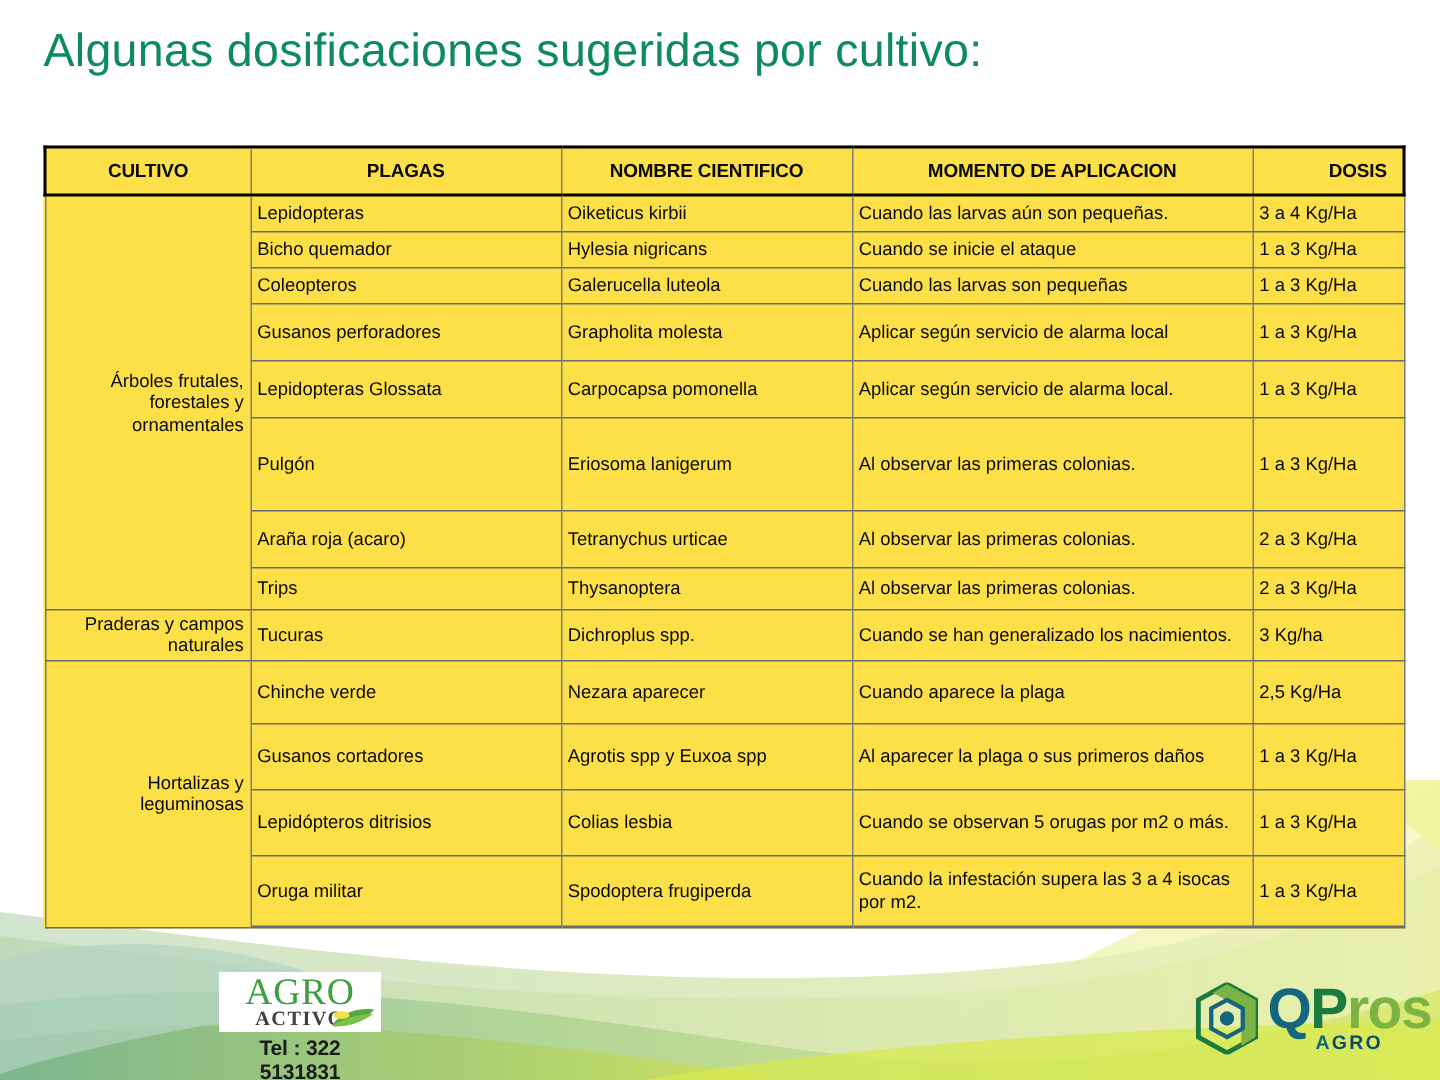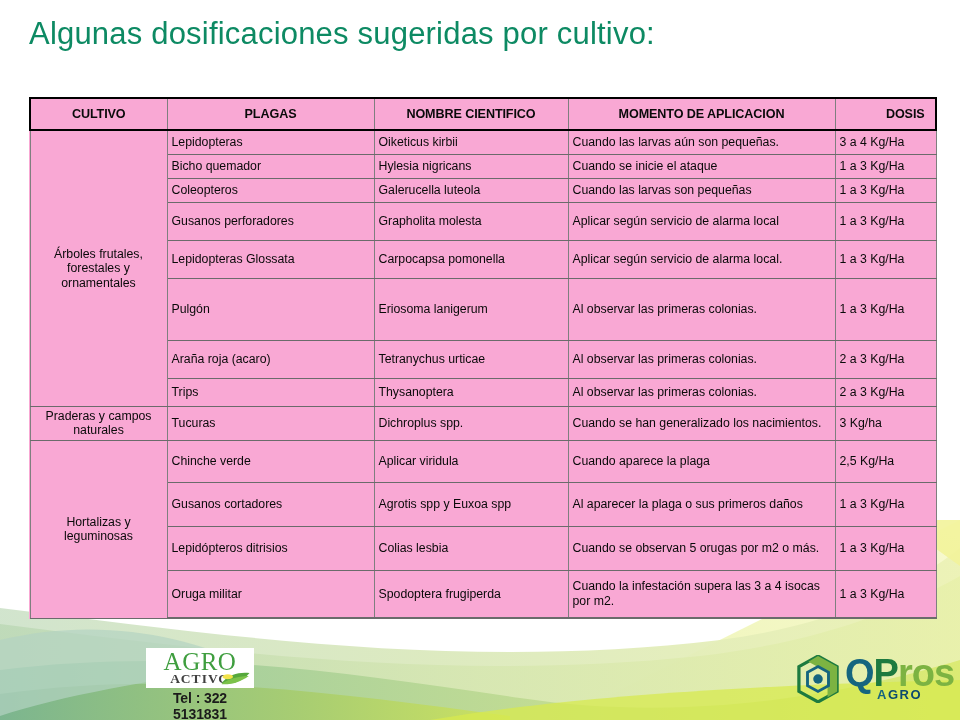--- a/index.html
+++ b/index.html
@@ -48,21 +48,21 @@
     position: absolute;
     left: 29px;
     top: 97px;
     width: 906px;
     z-index: 3;
   }
   table.dose-table {
     border-collapse: collapse;
     width: 906px;
     table-layout: fixed;
-    background: #f9a8d4;
+    background: #fde047;
     font-size: 12.3px;
     color: #0a0a0a;
   }
   table.dose-table th,
   table.dose-table td {
     border: 1px solid #7f7f7f;
     padding: 0 4px;
     vertical-align: middle;
     line-height: 1.18;
   }
@@ -71,21 +71,21 @@
     font-weight: bold;
     font-size: 12.6px;
     height: 30px;
     border-top: 2px solid #000000;
     border-bottom: 2px solid #000000;
     letter-spacing: -0.1px;
   }
   table.dose-table th.c0 { border-left: 2px solid #000000; }
   table.dose-table th.c4 { border-right: 2px solid #000000; padding-left: 44px; }
   td.cultivo {
-    text-align: center;
+    text-align: right;
     border-left: 2px solid #000000;
     border-right: 1px solid #4d4d4d;
     border-top: 2px solid #6b6b6b;
     border-bottom: 2px solid #6b6b6b;
     padding: 0 6px;
   }
   td.plaga   { text-align: left; }
   td.nombre  { text-align: left; }
   td.momento { text-align: left; }
   td.dosis   {
@@ -295,21 +295,21 @@
           <tr class="row" style="height: 34px;">
             <td class="cultivo" rowspan="1">Praderas y campos naturales</td>
             <td class="plaga">Tucuras</td>
             <td class="nombre">Dichroplus spp.</td>
             <td class="momento">Cuando se han generalizado los nacimientos.</td>
             <td class="dosis">3 Kg/ha</td>
           </tr>
           <tr class="row" style="height: 42px;">
             <td class="cultivo" rowspan="4">Hortalizas y leguminosas</td>
             <td class="plaga">Chinche verde</td>
-            <td class="nombre">Aplicar viridula</td>
+            <td class="nombre">Nezara aparecer</td>
             <td class="momento">Cuando aparece la plaga</td>
             <td class="dosis">2,5 Kg/Ha</td>
           </tr>
           <tr class="row" style="height: 44px;">
             <td class="plaga">Gusanos cortadores</td>
             <td class="nombre">Agrotis spp y Euxoa spp</td>
             <td class="momento">Al aparecer la plaga o sus primeros daños</td>
             <td class="dosis">1 a 3 Kg/Ha</td>
           </tr>
           <tr class="row" style="height: 44px;">

